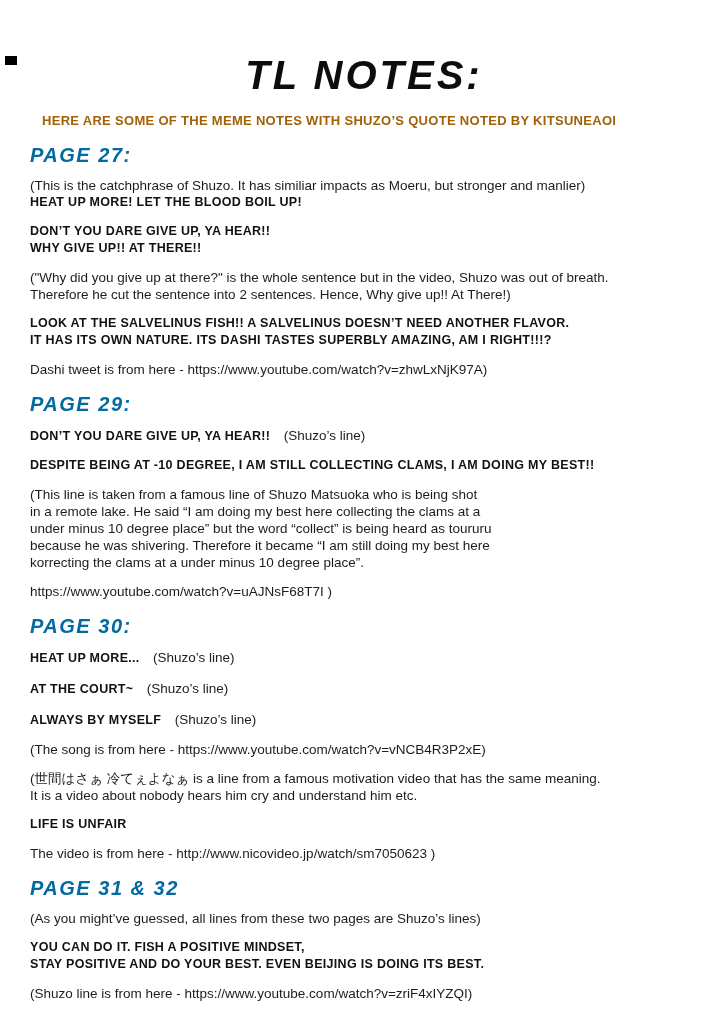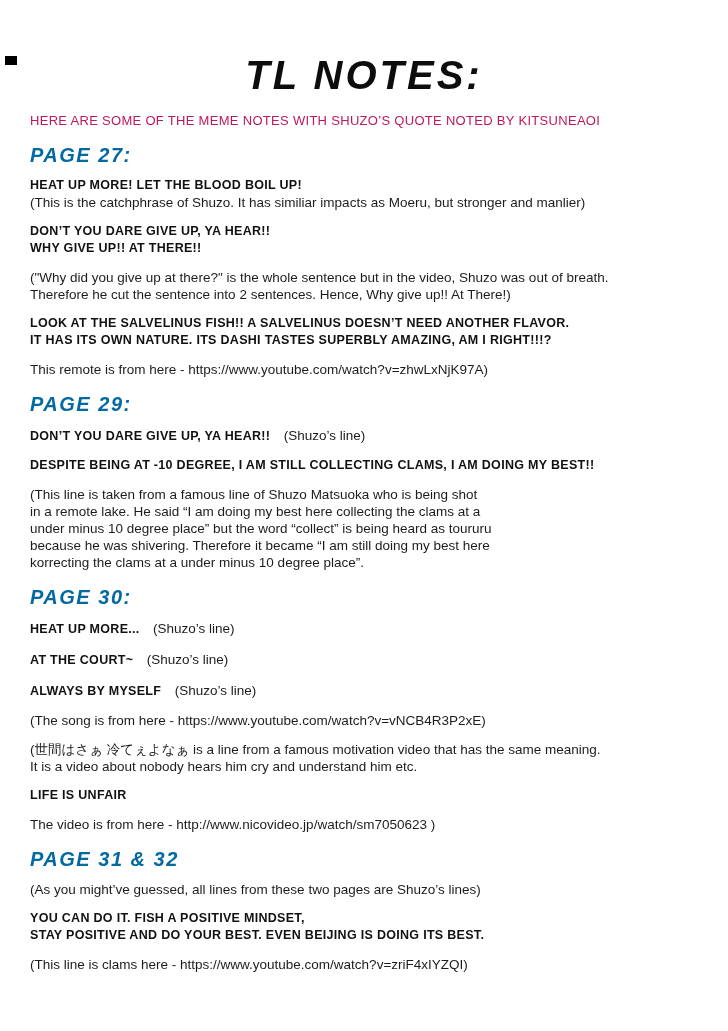--- a/index.html
+++ b/index.html
@@ -21,26 +21,27 @@
     font-size: 40px;
     line-height: 46px;
     font-weight: bold;
     font-style: italic;
     letter-spacing: 3px;
     color: #0d0d0d;
     white-space: nowrap;
   }
   .intro {
     margin-top: 14px;
-    font-weight: normal;
+    font-weight: bold;
     font-size: 13px;
     letter-spacing: 0.3px;
     line-height: 17px;
-    color: #be185d;
+    color: #a16207;
     white-space: nowrap;
+    margin-left: 12px;
   }
   .heading {
     font-size: 20px;
     line-height: 24px;
     font-weight: bold;
     font-style: italic;
     letter-spacing: 1.5px;
     color: #0369a1;
     margin: 14px 0 10px 0;
     white-space: nowrap;
@@ -67,41 +68,41 @@
 
 <div class="page">
   <div class="scan-artifact"></div>
 
   <div class="title">TL NOTES:</div>
   <div class="intro">HERE ARE SOME OF THE MEME NOTES WITH SHUZO’S QUOTE NOTED BY KITSUNEAOI</div>
 
   <div class="heading">PAGE 27:</div>
 
   <div class="group">
+    <div class="line note">(This is the catchphrase of Shuzo. It has similiar impacts as Moeru, but stronger and manlier)</div>
     <div class="line meme">HEAT UP MORE! LET THE BLOOD BOIL UP!</div>
-    <div class="line note">(This is the catchphrase of Shuzo. It has similiar impacts as Moeru, but stronger and manlier)</div>
   </div>
 
   <div class="group">
     <div class="line meme">DON’T YOU DARE GIVE UP, YA HEAR!!</div>
     <div class="line meme">WHY GIVE UP!! AT THERE!!</div>
   </div>
 
   <div class="group">
     <div class="line note">("Why did you give up at there?" is the whole sentence but in the video, Shuzo was out of breath.</div>
     <div class="line note">Therefore he cut the sentence into 2 sentences. Hence, Why give up!! At There!)</div>
   </div>
 
   <div class="group">
     <div class="line meme">LOOK AT THE SALVELINUS FISH!! A SALVELINUS DOESN’T NEED ANOTHER FLAVOR.</div>
     <div class="line meme">IT HAS ITS OWN NATURE. ITS DASHI TASTES SUPERBLY AMAZING, AM I RIGHT!!!?</div>
   </div>
 
   <div class="group">
-    <div class="line note">This remote is from here - https://www.youtube.com/watch?v=zhwLxNjK97A)</div>
+    <div class="line note">Dashi tweet is from here - https://www.youtube.com/watch?v=zhwLxNjK97A)</div>
   </div>
 
   <div class="heading">PAGE 29:</div>
 
   <div class="group">
     <div class="line mixed">
       <span class="meme">DON’T YOU DARE GIVE UP, YA HEAR!!</span>
       <span class="note">(Shuzo’s line)</span>
     </div>
   </div>
@@ -111,20 +112,23 @@
   </div>
 
   <div class="group">
     <div class="line note">(This line is taken from a famous line of Shuzo Matsuoka who is being shot</div>
     <div class="line note">in a remote lake. He said “I am doing my best here collecting the clams at a</div>
     <div class="line note">under minus 10 degree place” but the word “collect” is being heard as toururu</div>
     <div class="line note">because he was shivering. Therefore it became “I am still doing my best here</div>
     <div class="line note">korrecting the clams at a under minus 10 degree place”.</div>
   </div>
 
+  <div class="group">
+    <div class="line note url-text">https://www.youtube.com/watch?v=uAJNsF68T7I )</div>
+  </div>
 
   <div class="heading">PAGE 30:</div>
 
   <div class="group">
     <div class="line mixed">
       <span class="meme">HEAT UP MORE...</span>
       <span class="note">(Shuzo’s line)</span>
     </div>
   </div>
 
@@ -164,15 +168,15 @@
   <div class="group">
     <div class="line note">(As you might’ve guessed, all lines from these two pages are Shuzo’s lines)</div>
   </div>
 
   <div class="group">
     <div class="line meme">YOU CAN DO IT. FISH A POSITIVE MINDSET,</div>
     <div class="line meme">STAY POSITIVE AND DO YOUR BEST. EVEN BEIJING IS DOING ITS BEST.</div>
   </div>
 
   <div class="group">
-    <div class="line note url-text">(This line is clams here - https://www.youtube.com/watch?v=zriF4xIYZQI)</div>
+    <div class="line note url-text">(Shuzo line is from here - https://www.youtube.com/watch?v=zriF4xIYZQI)</div>
   </div>
 </div>
 
 </body></html>

